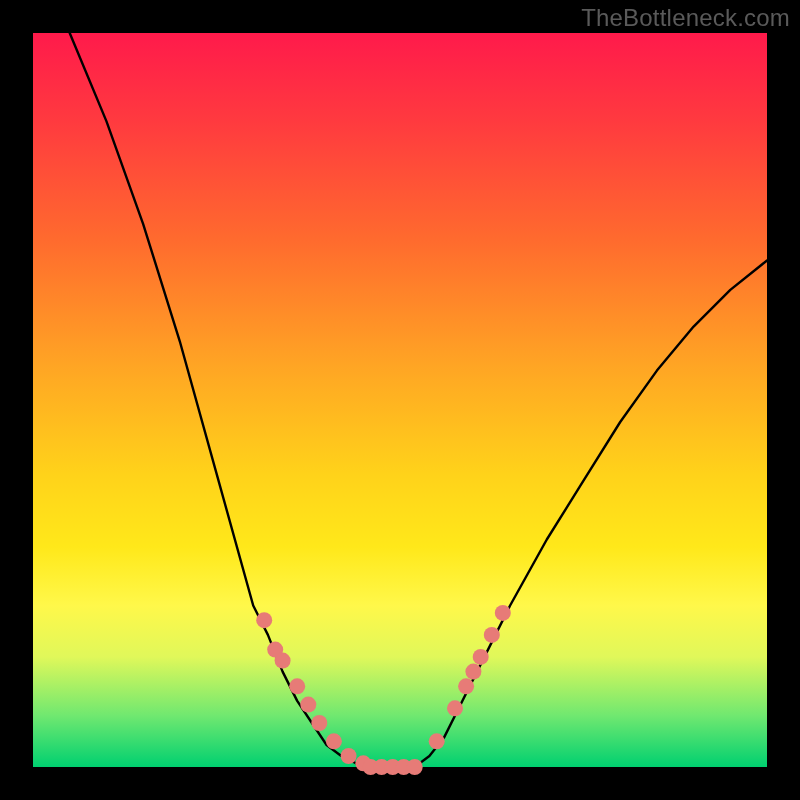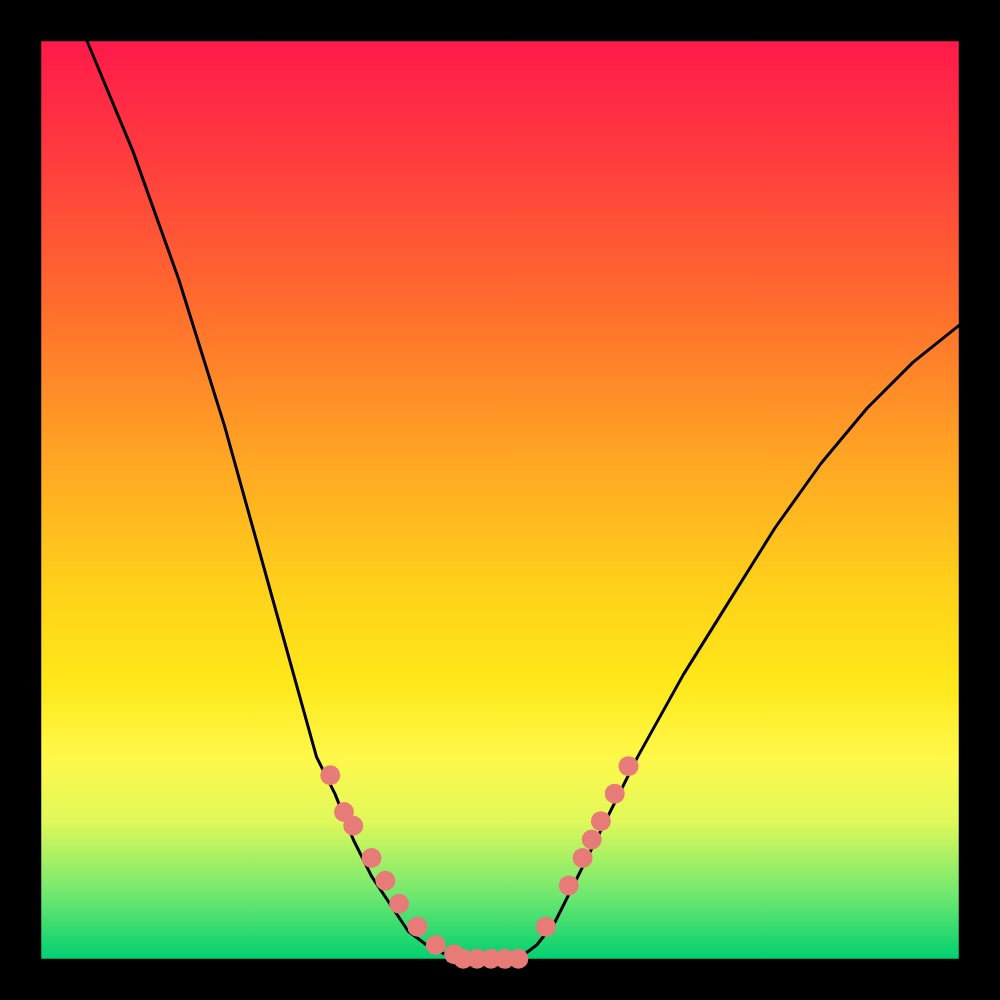--- a/index.html
+++ b/index.html
@@ -83,13 +83,14 @@
           <circle cx="403.7" cy="708.3" r="8" fill="#e77b77"></circle>
           <circle cx="422.0" cy="675.3" r="8" fill="#e77b77"></circle>
           <circle cx="433.1" cy="653.3" r="8" fill="#e77b77"></circle>
           <circle cx="440.4" cy="638.6" r="8" fill="#e77b77"></circle>
           <circle cx="447.7" cy="623.9" r="8" fill="#e77b77"></circle>
           <circle cx="458.8" cy="601.9" r="8" fill="#e77b77"></circle>
           <circle cx="469.8" cy="579.9" r="8" fill="#e77b77"></circle>
         </g>
     </svg>
   </div>
+  <div class="watermark">TheBottleneck.com</div>
 </div>
 
 </body></html>

